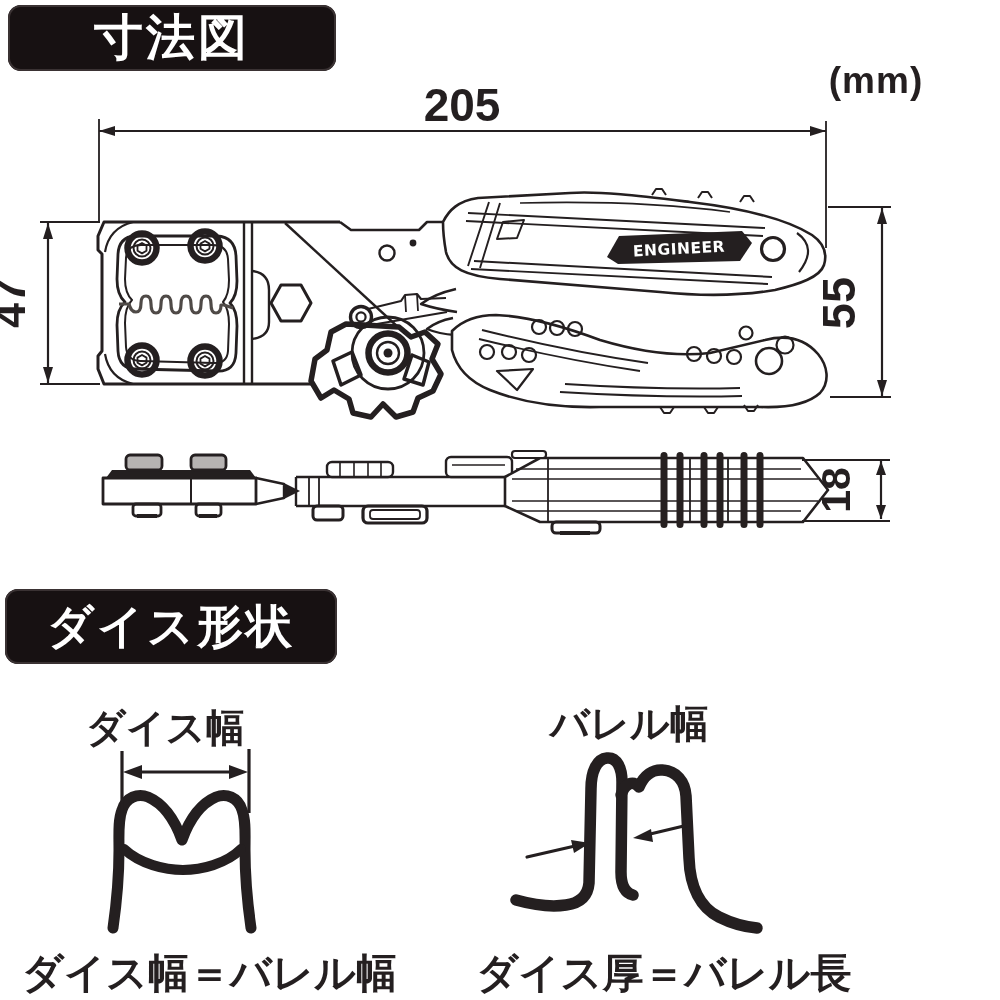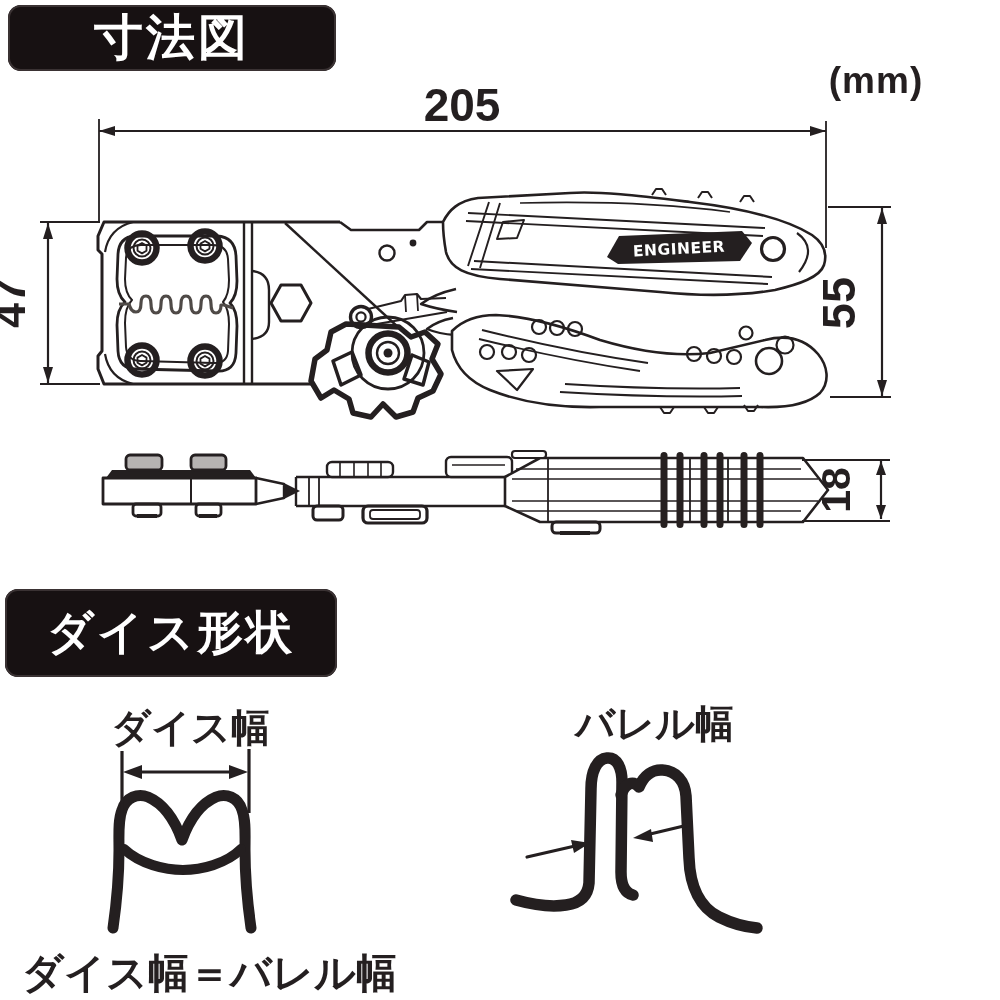--- a/index.html
+++ b/index.html
@@ -3,24 +3,24 @@
 <meta charset="utf-8">
 <style>
   html,body{margin:0;padding:0;background:#fff;}
   #stage{position:relative;width:1000px;height:1000px;background:#ffffff;overflow:hidden;
          font-family:"Liberation Sans","DejaVu Sans",sans-serif;color:#241f20;}
   #art{position:absolute;left:0;top:0;width:1000px;height:1000px;}
   .badge{position:absolute;background:#171112;color:#ffffff;border-radius:13px;
          display:flex;align-items:center;justify-content:center;font-weight:bold;
          letter-spacing:3px;box-shadow:0 0 0 2px #3a3233 inset;}
   .badge-dim{left:8px;top:5px;width:328px;height:66px;font-size:49px;}
-  .badge-die{left:5px;top:589px;width:332px;height:88px;font-size:46px;}
+  .badge-die{left:5px;top:589px;width:332px;height:75px;font-size:46px;}
   .unit{position:absolute;left:804px;top:60px;width:144px;font-size:37px;font-weight:bold;
         text-align:center;letter-spacing:1px;}
-  .dlabel{position:absolute;font-weight:bold;font-size:39px;text-align:right;white-space:nowrap;}
+  .dlabel{position:absolute;font-weight:bold;font-size:39px;text-align:left;white-space:nowrap;}
   .lbl-die-width{left:86px;top:701px;width:184px;}
   .lbl-die-thick{left:550px;top:697px;width:184px;}
   .caption{position:absolute;font-weight:bold;font-size:41px;text-align:center;white-space:nowrap;padding-left:12px;}
   .cap-left{left:0px;top:946px;width:395px;}
   .cap-right{left:452px;top:946px;width:400px;}
   svg text.dim{font-family:"Liberation Sans","DejaVu Sans",sans-serif;font-weight:bold;fill:#241f20;}
 </style>
 </head>
 <body>
 
@@ -220,14 +220,15 @@
   <div class="unit">(mm)</div>
 
   <div class="badge badge-die">
     <span>ダイス形状</span>
   </div>
 
   <div class="dlabel lbl-die-width">ダイス幅</div>
   <div class="dlabel lbl-die-thick">バレル幅</div>
 
   <div class="caption cap-left">ダイス幅＝バレル幅</div>
+  <div class="caption cap-right">ダイス厚＝バレル長</div>
 
 </div>
 
 </body></html>

